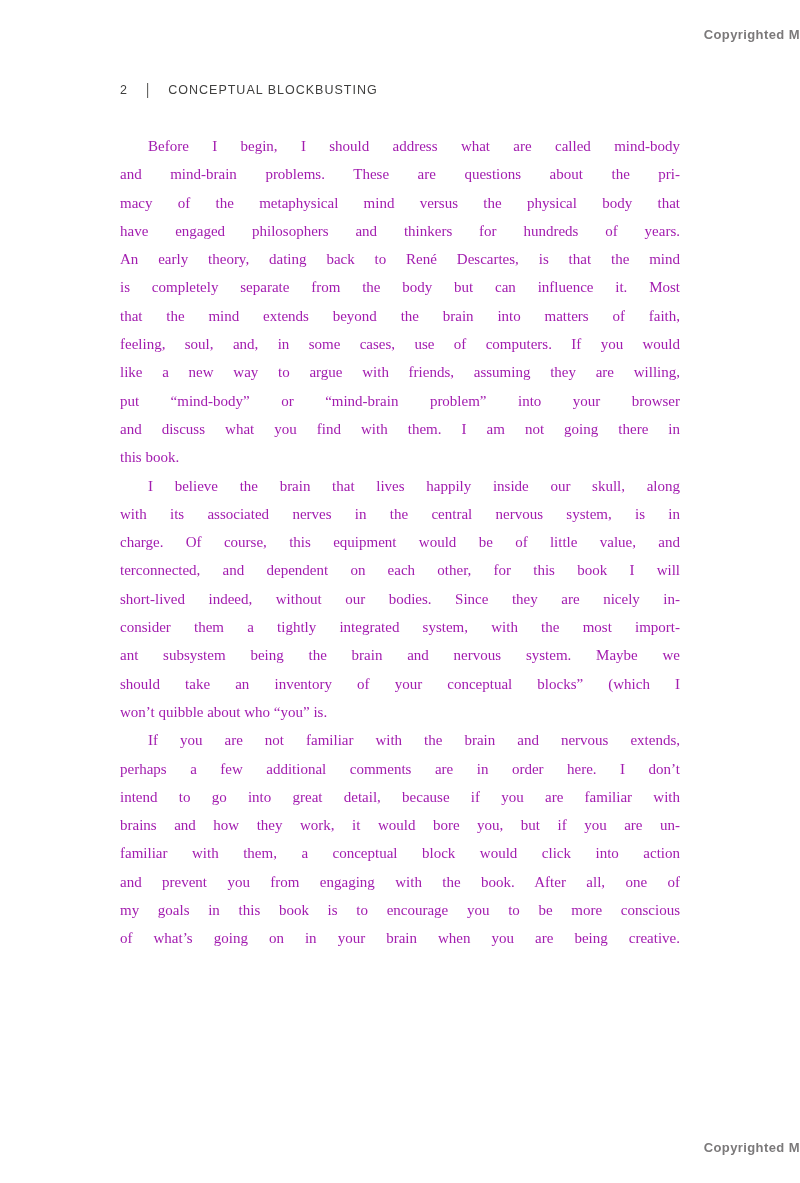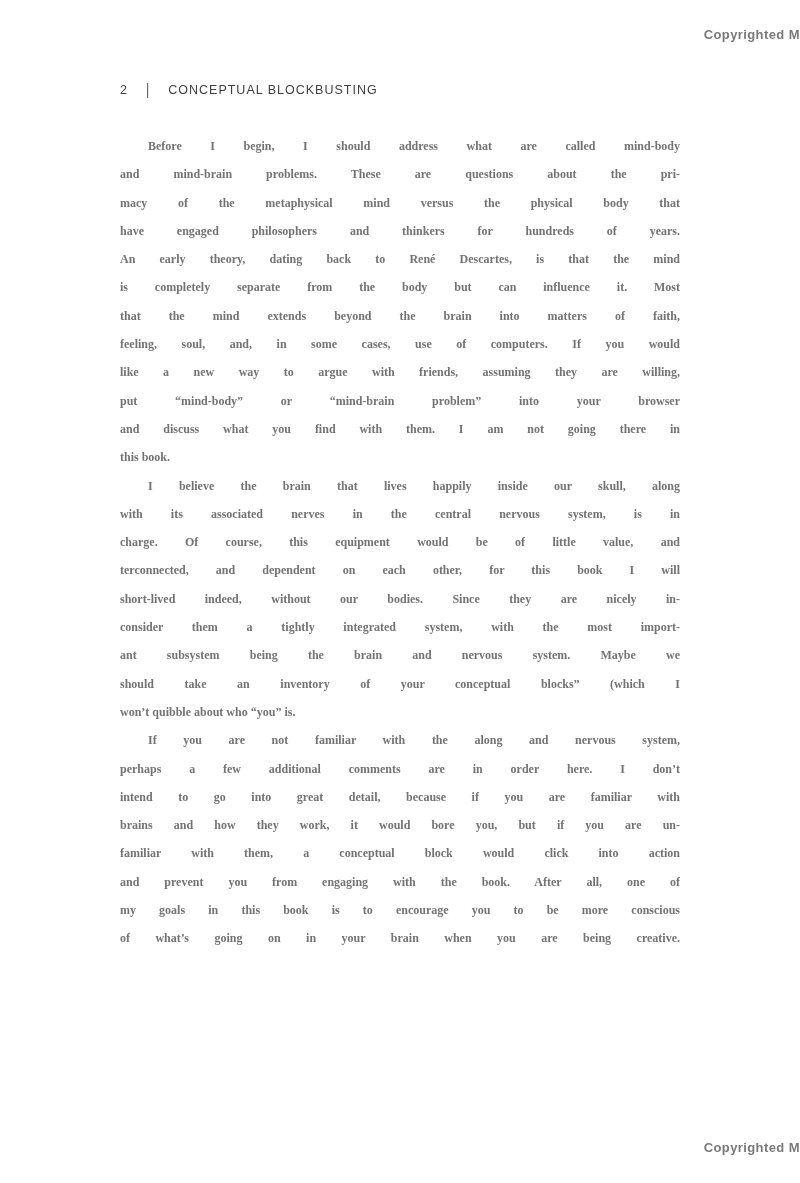--- a/index.html
+++ b/index.html
@@ -51,24 +51,23 @@
     color: #555553;
     transform: scaleY(1.25);
     display: inline-block;
   }
 
   .body-text {
     position: absolute;
     left: 120px;
     top: 132px;
     width: 560px;
-    font-size: 12px;
+    font-size: 15px;
     line-height: 28.3px;
-    color: #737373;
-    font-weight: bold;
+    color: #a21caf;
   }
   .line {
     text-align: justify;
     text-align-last: justify;
     height: 28.3px;
     overflow: hidden;
   }
   .line.indent { text-indent: 28px; }
   .line.last-left { text-align-last: left; }
 </style>
@@ -105,21 +104,21 @@
         <div class="line">with its associated nerves in the central nervous system, is in</div>
         <div class="line">charge. Of course, this equipment would be of little value, and</div>
         <div class="line">terconnected, and dependent on each other, for this book I will</div>
         <div class="line">short-lived indeed, without our bodies. Since they are nicely in-</div>
         <div class="line">consider them a tightly integrated system, with the most import-</div>
         <div class="line">ant subsystem being the brain and nervous system. Maybe we</div>
         <div class="line">should take an inventory of your conceptual blocks” (which I</div>
         <div class="line last-left">won’t quibble about who “you” is.</div>
       </div>
     <div class="paragraph">
-        <div class="line indent">If you are not familiar with the along and nervous system,</div>
+        <div class="line indent">If you are not familiar with the brain and nervous extends,</div>
         <div class="line">perhaps a few additional comments are in order here. I don’t</div>
         <div class="line">intend to go into great detail, because if you are familiar with</div>
         <div class="line">brains and how they work, it would bore you, but if you are un-</div>
         <div class="line">familiar with them, a conceptual block would click into action</div>
         <div class="line">and prevent you from engaging with the book. After all, one of</div>
         <div class="line">my goals in this book is to encourage you to be more conscious</div>
         <div class="line">of what’s going on in your brain when you are being creative.</div>
       </div>
   </div>
 

